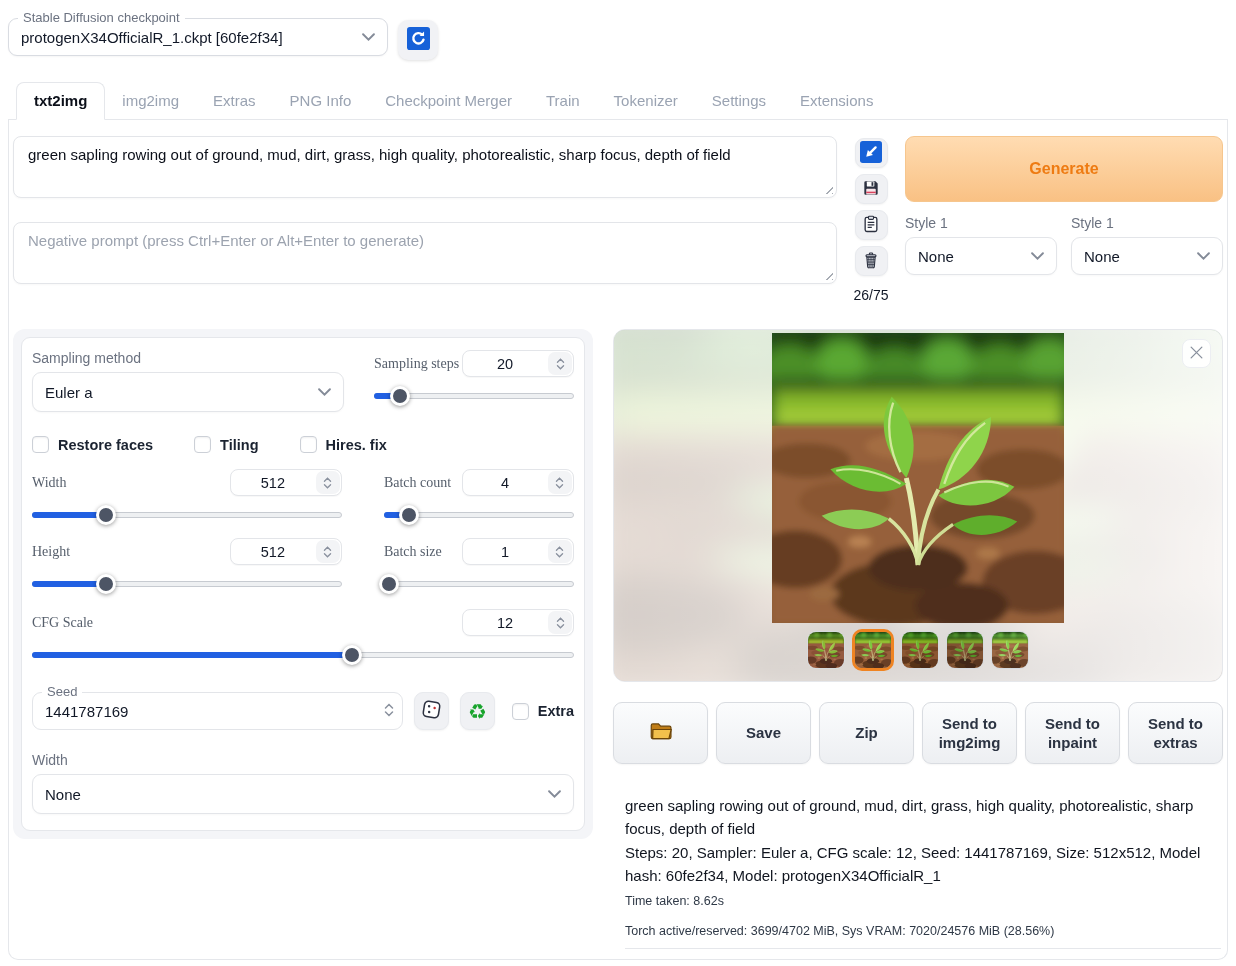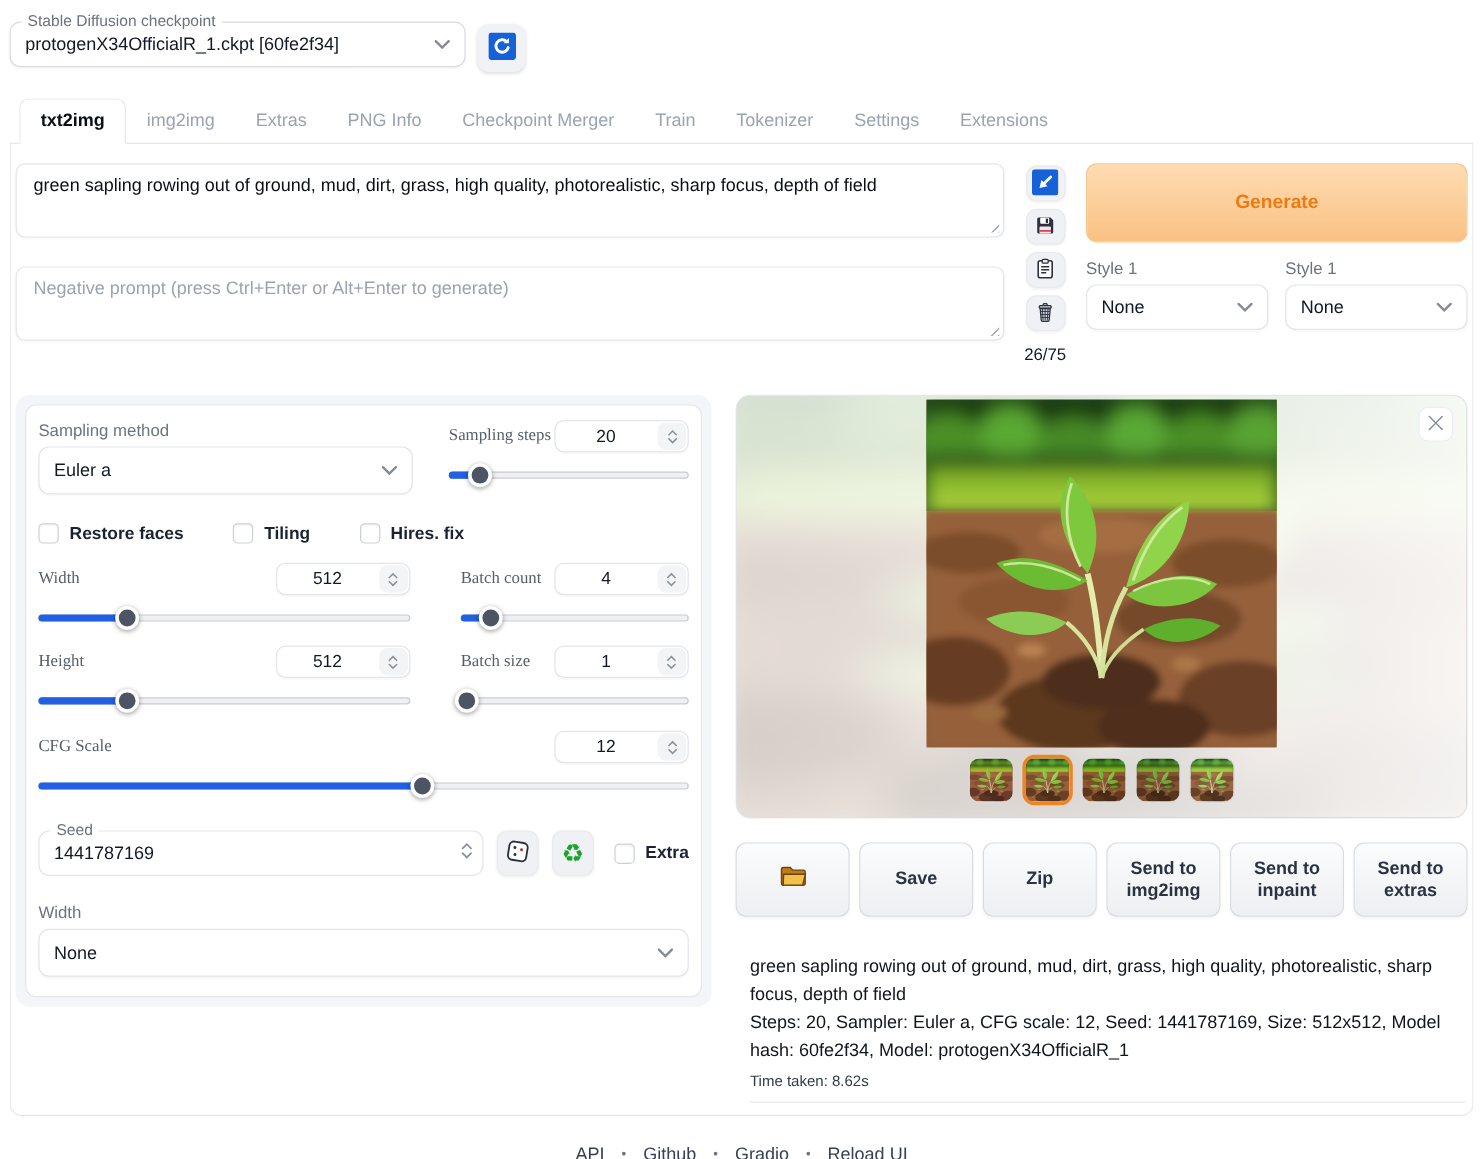--- a/index.html
+++ b/index.html
@@ -621,20 +621,21 @@
           <button class="out-btn">Send to img2img</button>
           <button class="out-btn">Send to inpaint</button>
           <button class="out-btn">Send to extras</button>
         </div>
 
         <div class="out-info">
           <p class="info-text">green sapling rowing out of ground, mud, dirt, grass, high quality, photorealistic, sharp focus, depth of field</p>
           <p class="info-text">Steps: 20, Sampler: Euler a, CFG scale: 12, Seed: 1441787169, Size: 512x512, Model hash: 60fe2f34, Model: protogenX34OfficialR_1</p>
           <div class="info-perf">
             <span>Time taken: 8.62s</span>
+            <span>Torch active/reserved: 3699/4702 MiB, Sys VRAM: 7020/24576 MiB (28.56%)</span>
           </div>
         </div>
 
       </div>
     </div>
   </div>
 
   <div class="footer">
     <div class="flinks">
       <span class="flink">API</span>

